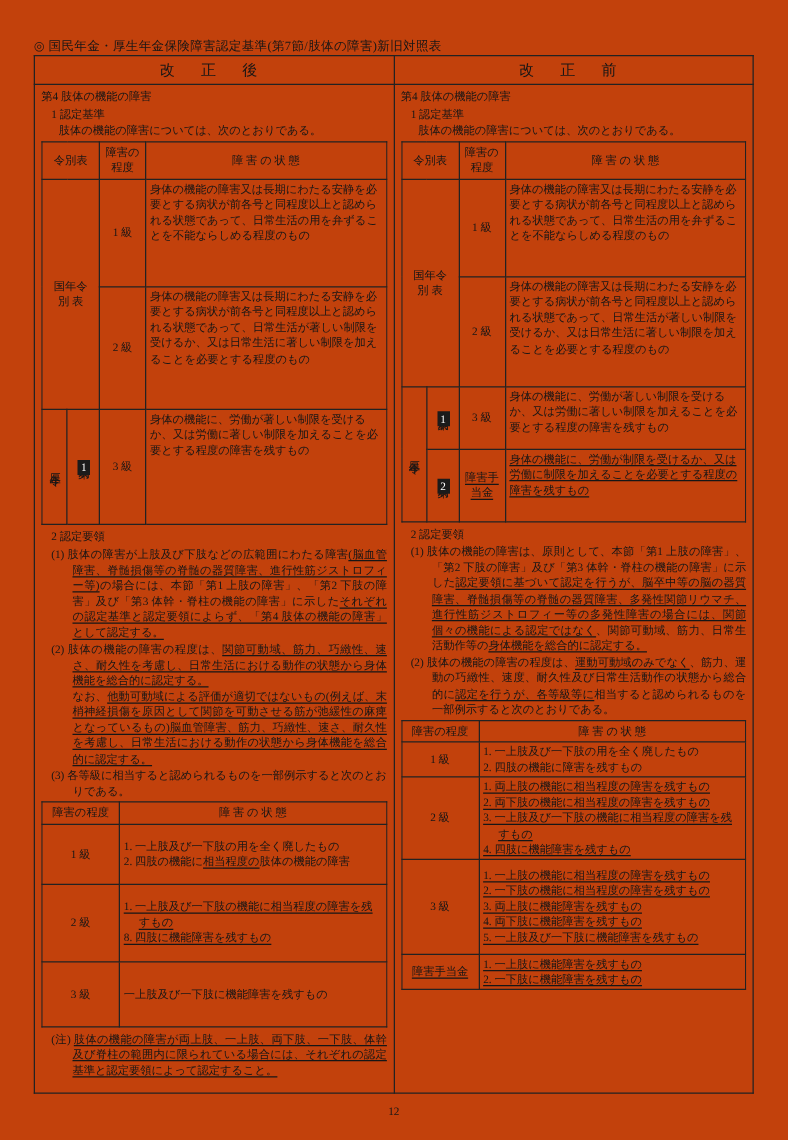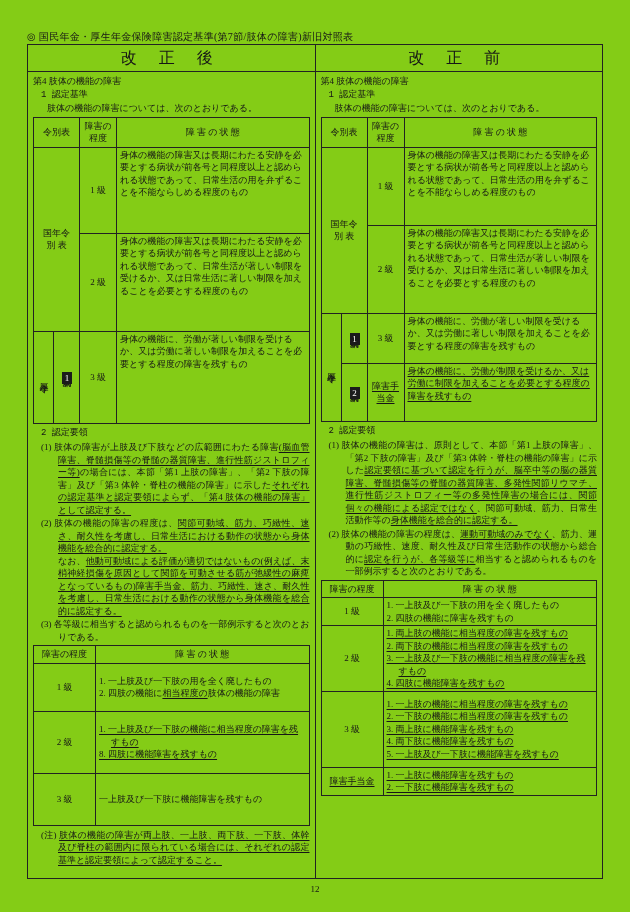--- a/index.html
+++ b/index.html
@@ -1,26 +1,26 @@
 <!DOCTYPE html>
 <html><head>
 <meta charset="utf-8">
 <style>
   html,body{margin:0;padding:0;}
   body{background:#d9d9d5;font-family:"Liberation Serif","DejaVu Serif",serif;}
-  .page{width:630px;height:912px;margin:0 auto;background:#84cc16;color:#161616;position:relative;padding:30px 27px 0;box-sizing:border-box;}
+  .page{width:630px;height:912px;margin:0 auto;background:#c2410c;color:#161616;position:relative;padding:30px 27px 0;box-sizing:border-box;}
   .doc-title{font-size:10px;letter-spacing:.3px;}
   .rev-note{font-size:8.5px;text-align:right;margin:3px 1px 3px 0;}
   table.outer{width:100%;border-collapse:collapse;table-layout:fixed;}
   table.outer>tbody>tr>th,table.outer>tbody>tr>td{border:1.4px solid #222;}
-  th.colhead{font-size:16px;font-weight:normal;letter-spacing:9px;padding:3px 0 2px;text-align:center;}
+  th.colhead{font-size:12px;font-weight:normal;letter-spacing:9px;padding:3px 0 2px;text-align:center;}
   td.col{width:50%;vertical-align:top;padding:3px 5px;}
   .colwrap{height:800px;overflow:hidden;}
   .h4{font-size:9px;line-height:13.5px;}
-  .ind1{padding-left:8px;font-family:Liberation Mono, monospace;}
+  .ind1{padding-left:8px;}
   .ind2{padding-left:14px;}
   .para{font-size:9px;line-height:12.5px;text-align:justify;}
   .item{margin:1px 0 0 8px;padding-left:17px;text-indent:-17px;}
   .cont{margin-left:8px;padding-left:17px;}
   .note{margin-top:3px;}
   table.gtable{width:100%;border-collapse:collapse;margin:2px 0 3px;padding-left:26px;}
   .gtable th,.gtable td{border:1px solid #222;font-size:9px;font-weight:normal;line-height:12.5px;padding:1px 3px;}
   .gtable th{text-align:center;padding:2px 0;}
   .w-k{width:15px}.w-b{width:26px}.w-g{width:37px}.w-eg{width:62px}
   .cen{text-align:center;vertical-align:middle;}
@@ -90,21 +90,21 @@
                   </td>
                   <td class="cen"><span>3 級</span></td>
                   <td class="st"><span>身体の機能に、労働が著しい制限を受けるか、又は労働に著しい制限を加えることを必要とする程度の障害を残すもの</span></td>
                 </tr>
               </tbody>
             </table>
 
             <div class="h4 ind1">2 認定要領</div>
             <div class="para item"><span>(1) 肢体の障害が上肢及び下肢などの広範囲にわたる障害</span><span class="u">(脳血管障害、脊髄損傷等の脊髄の器質障害、進行性筋ジストロフィー等)</span><span>の場合には、本節「第1 上肢の障害」、「第2 下肢の障害」及び「第3 体幹・脊柱の機能の障害」に示した</span><span class="u">それぞれの認定基準と認定要領によらず、「第4 肢体の機能の障害」として認定する。</span></div>
             <div class="para item"><span>(2) 肢体の機能の障害の程度は、</span><span class="u">関節可動域、筋力、巧緻性、速さ、耐久性を考慮し、日常生活における動作の状態から身体機能を総合的に認定する。</span></div>
-            <div class="para cont"><span>なお、</span><span class="u">他動可動域による評価が適切ではないもの(例えば、末梢神経損傷を原因として関節を可動させる筋が弛緩性の麻痺となっているもの)障害手当金、筋力、巧緻性、速さ、耐久性を考慮し、日常生活における動作の状態から身体機能を総合的に認定する。</span></div>
+            <div class="para cont"><span>なお、</span><span class="u">他動可動域による評価が適切ではないもの(例えば、末梢神経損傷を原因として関節を可動させる筋が弛緩性の麻痺となっているもの)脳血管障害、筋力、巧緻性、速さ、耐久性を考慮し、日常生活における動作の状態から身体機能を総合的に認定する。</span></div>
             <div class="para item"><span>(3) 各等級に相当すると認められるものを一部例示すると次のとおりである。</span></div>
 
             <table class="gtable et-a">
               <colgroup>
                   <col class="w-eg">
                   <col>
                 </colgroup>
               <tbody>
                 <tr class="hdr">
                   <th>障害の程度</th>

